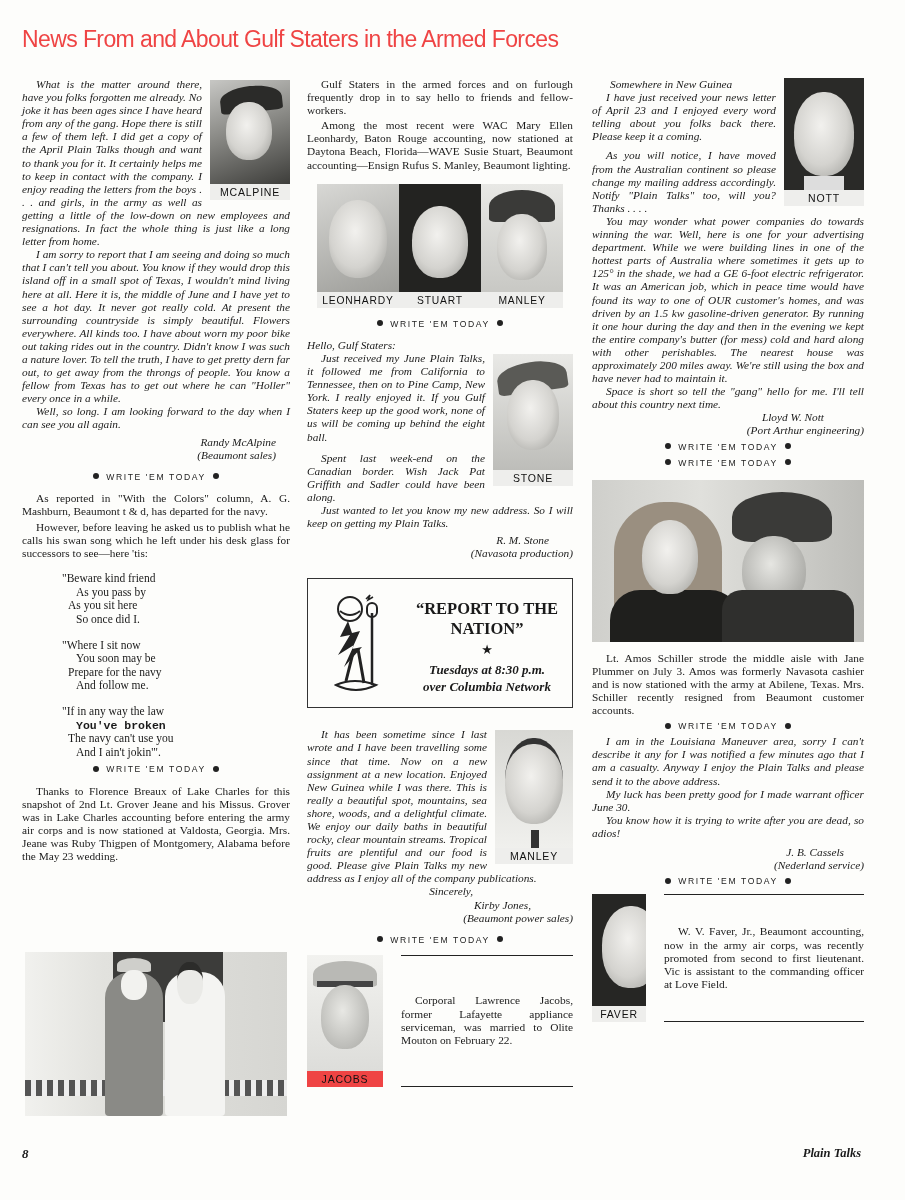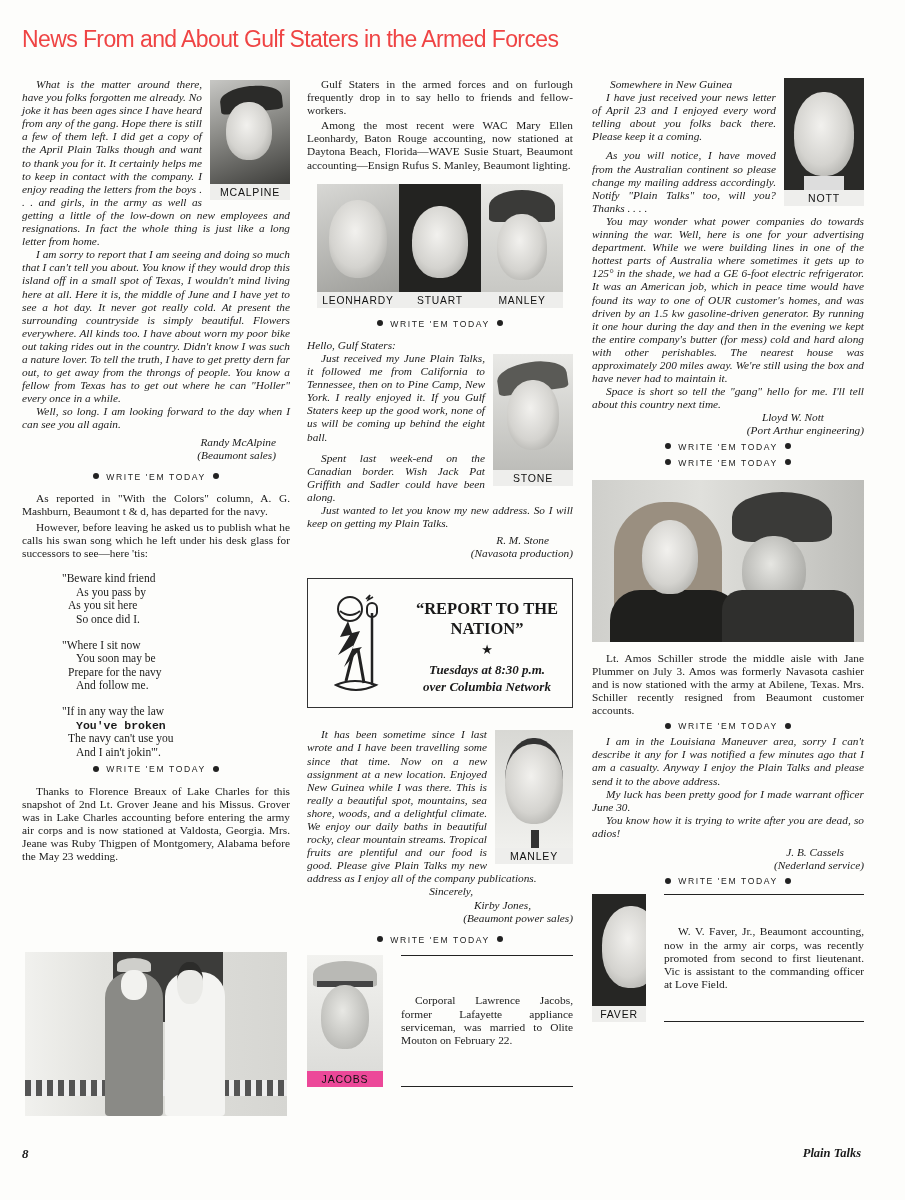--- a/index.html
+++ b/index.html
@@ -180,21 +180,21 @@
 
   <div class="wet"><span class="dot"></span><span>WRITE 'EM TODAY</span><span class="dot"></span></div>
 
   <div class="brief">
     <div style="width:76px;text-align:center;">
       <div class="photo" style="height:116px;background:linear-gradient(180deg,#f2f2ef,#ddddda);">
         <div class="cap" style="left:6px;top:6px;width:64px;height:26px;background:#b9b9b5;"></div>
         <div style="position:absolute;left:10px;top:26px;width:56px;height:6px;background:#444;"></div>
         <div class="face" style="left:14px;top:30px;width:48px;height:64px;background:radial-gradient(ellipse at 45% 40%,#e8e8e4,#a8a8a4);"></div>
       </div>
-      <div class="cap-label" style="background:#ec4899;">JACOBS</div>
+      <div class="cap-label" style="background:#ef4444;">JACOBS</div>
     </div>
     <div class="txt">
         <p>Corporal Lawrence Jacobs, former Lafayette appliance serviceman, was married to Olite Mouton on February 22.</p>
       </div>
   </div>
 </div>
 
 <div class="col col3">
   <div class="cap-box" style="width:80px;margin-top:0;">
     <div class="photo" style="height:112px;background:#2a2a28;">

